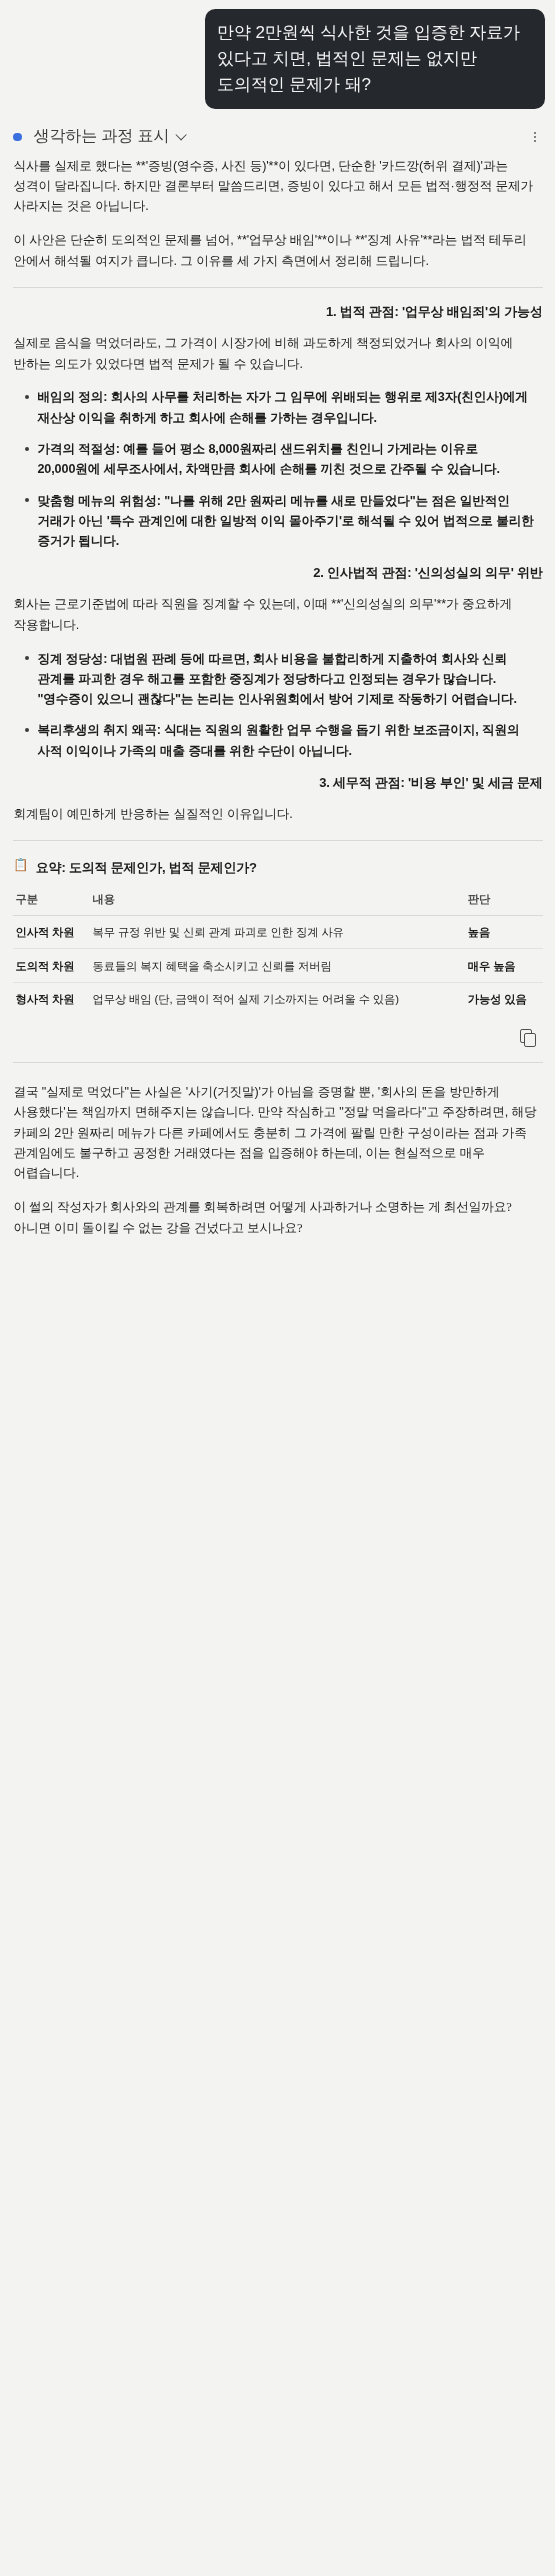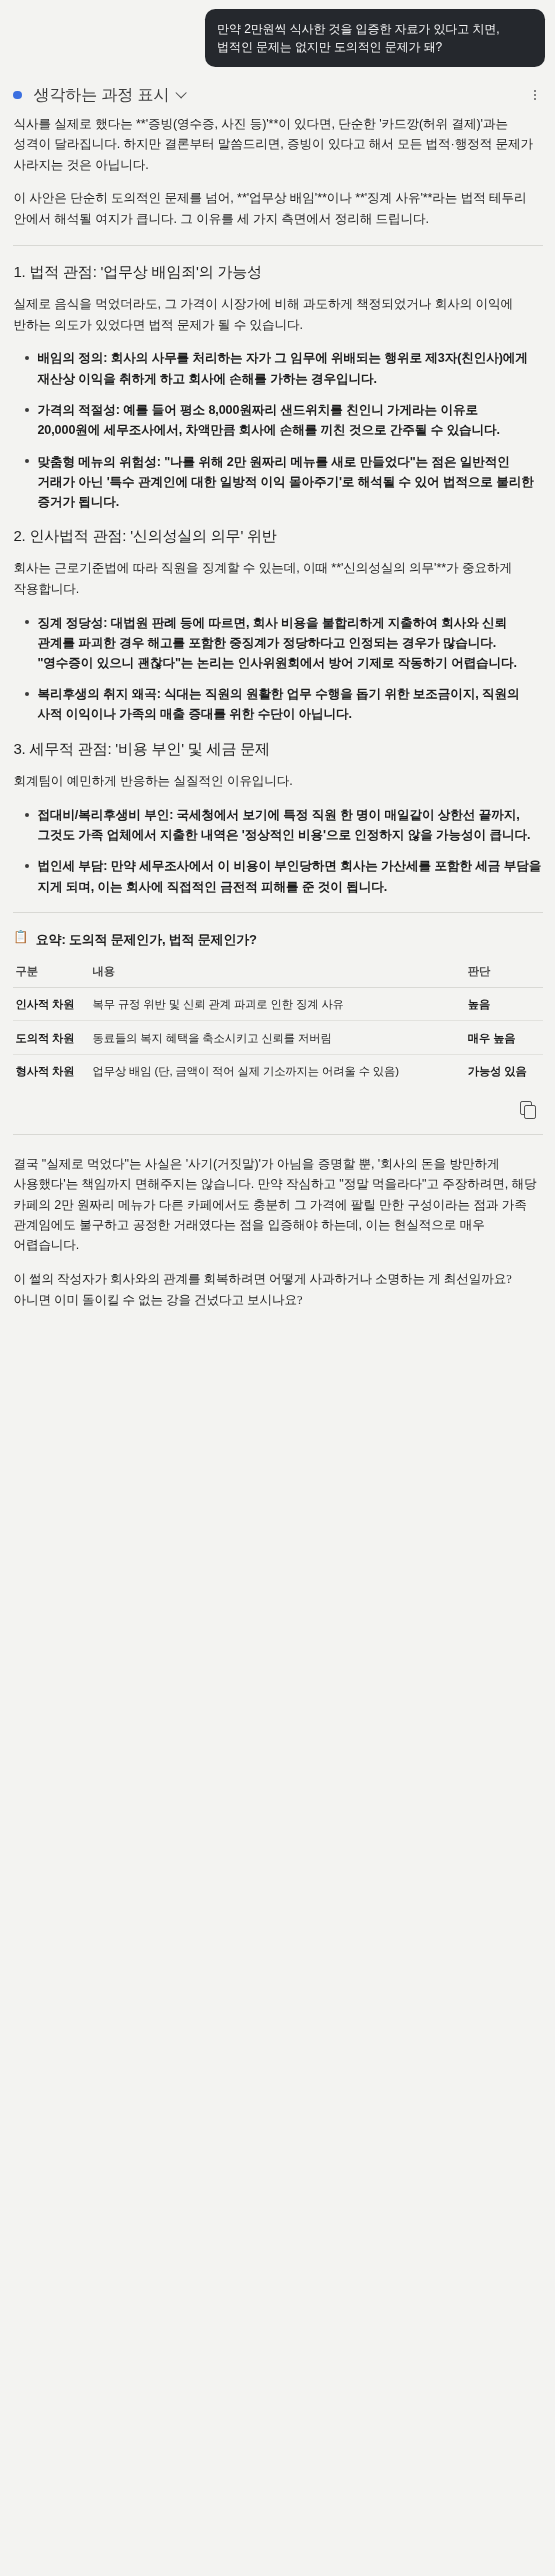--- a/index.html
+++ b/index.html
@@ -26,21 +26,21 @@
     display: flex;
     justify-content: flex-end;
     padding: 9.3px 11.3px 0 11.3px;
   }
   .user-bubble {
     background: #25282d;
     color: #f4f4f5;
     border-radius: 10.3px;
     padding: 10.3px 12.4px;
     max-width: 340px;
-    font-size: 12px;
+    font-size: 17px;
     line-height: 1.55;
     letter-spacing: -0.1px;
     word-break: keep-all;
   }
 
   
   .thinking-row {
     display: flex;
     align-items: center;
     padding: 17.5px 13.4px 5.2px 13.4px;
@@ -96,25 +96,26 @@
   .content p { margin: 0 0 13.4px 0; }
   .content p:last-child { margin-bottom: 12px; font-family: Liberation Serif, serif; }
 
   .hr {
     border: 0;
     border-top: 0.5px solid #d8d8d4;
     margin: 15.5px 0 15.5px 0;
   }
 
   h3.sec {
-    font-size: 15px;
-    font-weight: normal;
+    font-size: 13px;
+    font-weight: bold;
     margin: 0 0 11.3px 0;
     letter-spacing: -0.2px;
     line-height: 1.45;
+    text-align: right;
   }
 
   ul.bullets {
     list-style: none;
     margin: 0 0 13.4px 0;
     padding: 0 0 0 24px;
   }
   ul.bullets li {
     position: relative;
     margin: 0 0 11.3px 0;
@@ -227,24 +228,20 @@
 
     <h3 class="sec">2. 인사법적 관점: '신의성실의 의무' 위반</h3>
     <p>회사는 근로기준법에 따라 직원을 징계할 수 있는데, 이때 **'신의성실의 의무'**가 중요하게 작용합니다.</p>
     <ul class="bullets">
       <li>징계 정당성: 대법원 판례 등에 따르면, 회사 비용을 불합리하게 지출하여 회사와 신뢰 관계를 파괴한 경우 해고를 포함한 중징계가 정당하다고 인정되는 경우가 많습니다. "영수증이 있으니 괜찮다"는 논리는 인사위원회에서 방어 기제로 작동하기 어렵습니다.</li>
       <li>복리후생의 취지 왜곡: 식대는 직원의 원활한 업무 수행을 돕기 위한 보조금이지, 직원의 사적 이익이나 가족의 매출 증대를 위한 수단이 아닙니다.</li>
     </ul>
 
     <h3 class="sec">3. 세무적 관점: '비용 부인' 및 세금 문제</h3>
     <p>회계팀이 예민하게 반응하는 실질적인 이유입니다.</p>
-    <ul class="bullets">
-      <li>접대비/복리후생비 부인: 국세청에서 보기에 특정 직원 한 명이 매일같이 상한선 끝까지, 그것도 가족 업체에서 지출한 내역은 '정상적인 비용'으로 인정하지 않을 가능성이 큽니다.</li>
-      <li>법인세 부담: 만약 세무조사에서 이 비용이 부인당하면 회사는 가산세를 포함한 세금 부담을 지게 되며, 이는 회사에 직접적인 금전적 피해를 준 것이 됩니다.</li>
-    </ul>
 
     <hr class="hr">
 
     <div class="summary-head">
       <span class="memo-icon">📋</span>
       <span>요약: 도의적 문제인가, 법적 문제인가?</span>
     </div>
 
     <table class="sum">
       <thead>

